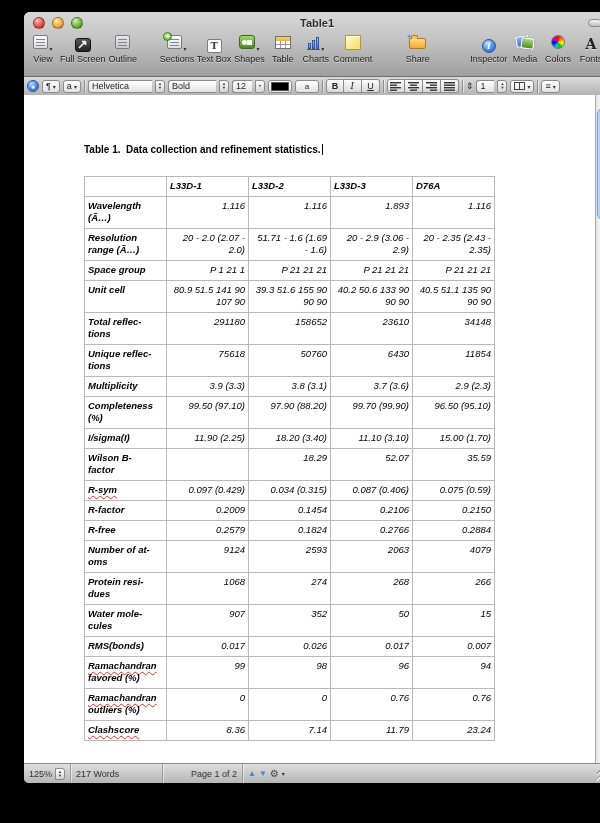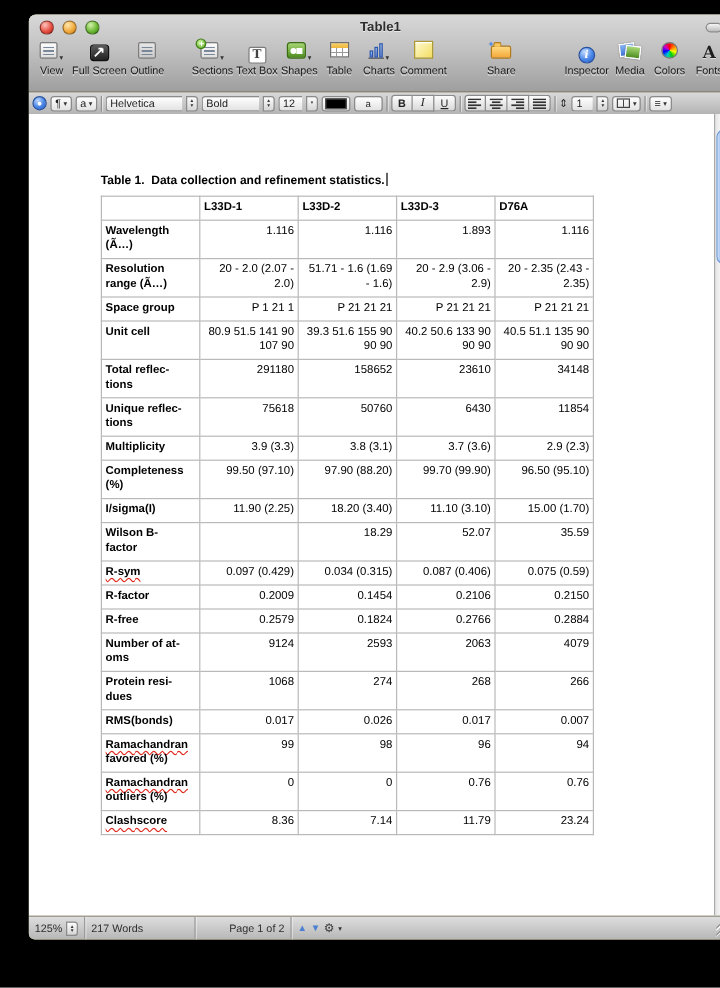--- a/index.html
+++ b/index.html
@@ -94,21 +94,21 @@
   .seg>span:last-child{border-radius:0 3px 3px 0;}
   .bI{font-style:italic;font-family:"DejaVu Serif",serif;}
   .bU{text-decoration:underline;}
   .cols-ic{display:inline-block;width:11px;height:8px;border:1px solid #444;box-sizing:border-box;
            background:linear-gradient(to right,transparent 0 4px,#444 4px 5px,transparent 5px);}
   
   .docarea{position:absolute;top:83px;left:0;right:0;bottom:20px;background:#fff;overflow:hidden;}
   .page-content{padding:49px 0 0 60px;}
   .doc-title{font-size:10px;font-weight:bold;color:#000;white-space:pre;}
   .caret{display:inline-block;width:1px;height:11px;background:#000;vertical-align:-2px;margin-left:1px;}
-  table.stats{table-layout:fixed;border-collapse:collapse;margin-top:7px;width:411px;}
+  table.stats{table-layout:fixed;border-collapse:collapse;margin-top:21px;width:411px;font-style:italic;}
   table.stats col{width:82px;}
   table.stats th,table.stats td{border:1px solid #b9b9b9;vertical-align:top;padding:3px 3px 4px 3px;
         font-size:9.5px;line-height:12px;color:#000;font-weight:normal;box-sizing:border-box;}
   table.stats th{text-align:left;font-weight:bold;}
   table.stats td{text-align:right;}
   .sq{text-decoration:underline;text-decoration-style:wavy;
       text-decoration-color:var(--squiggly,#e02b20);text-decoration-thickness:1px;text-underline-offset:2px;}
   
   .scrollbar{position:absolute;top:0;right:0;bottom:0;width:15px;
              background:linear-gradient(to right,#e4e4e4,#fafafa 40%,#ededed);border-left:1px solid #a9a9a9;box-sizing:border-box;}
@@ -473,20 +473,27 @@
               <td>4079</td>
             </tr>
             <tr>
               <th>Protein resi-<br>dues</th>
               <td>1068</td>
               <td>274</td>
               <td>268</td>
               <td>266</td>
             </tr>
             <tr>
+              <th>Water mole-<br>cules</th>
+              <td>907</td>
+              <td>352</td>
+              <td>50</td>
+              <td>15</td>
+            </tr>
+            <tr>
               <th>RMS(bonds)</th>
               <td>0.017</td>
               <td>0.026</td>
               <td>0.017</td>
               <td>0.007</td>
             </tr>
             <tr>
               <th><span class="sq">Ramachandran</span><br>favored (%)</th>
               <td>99</td>
               <td>98</td>

